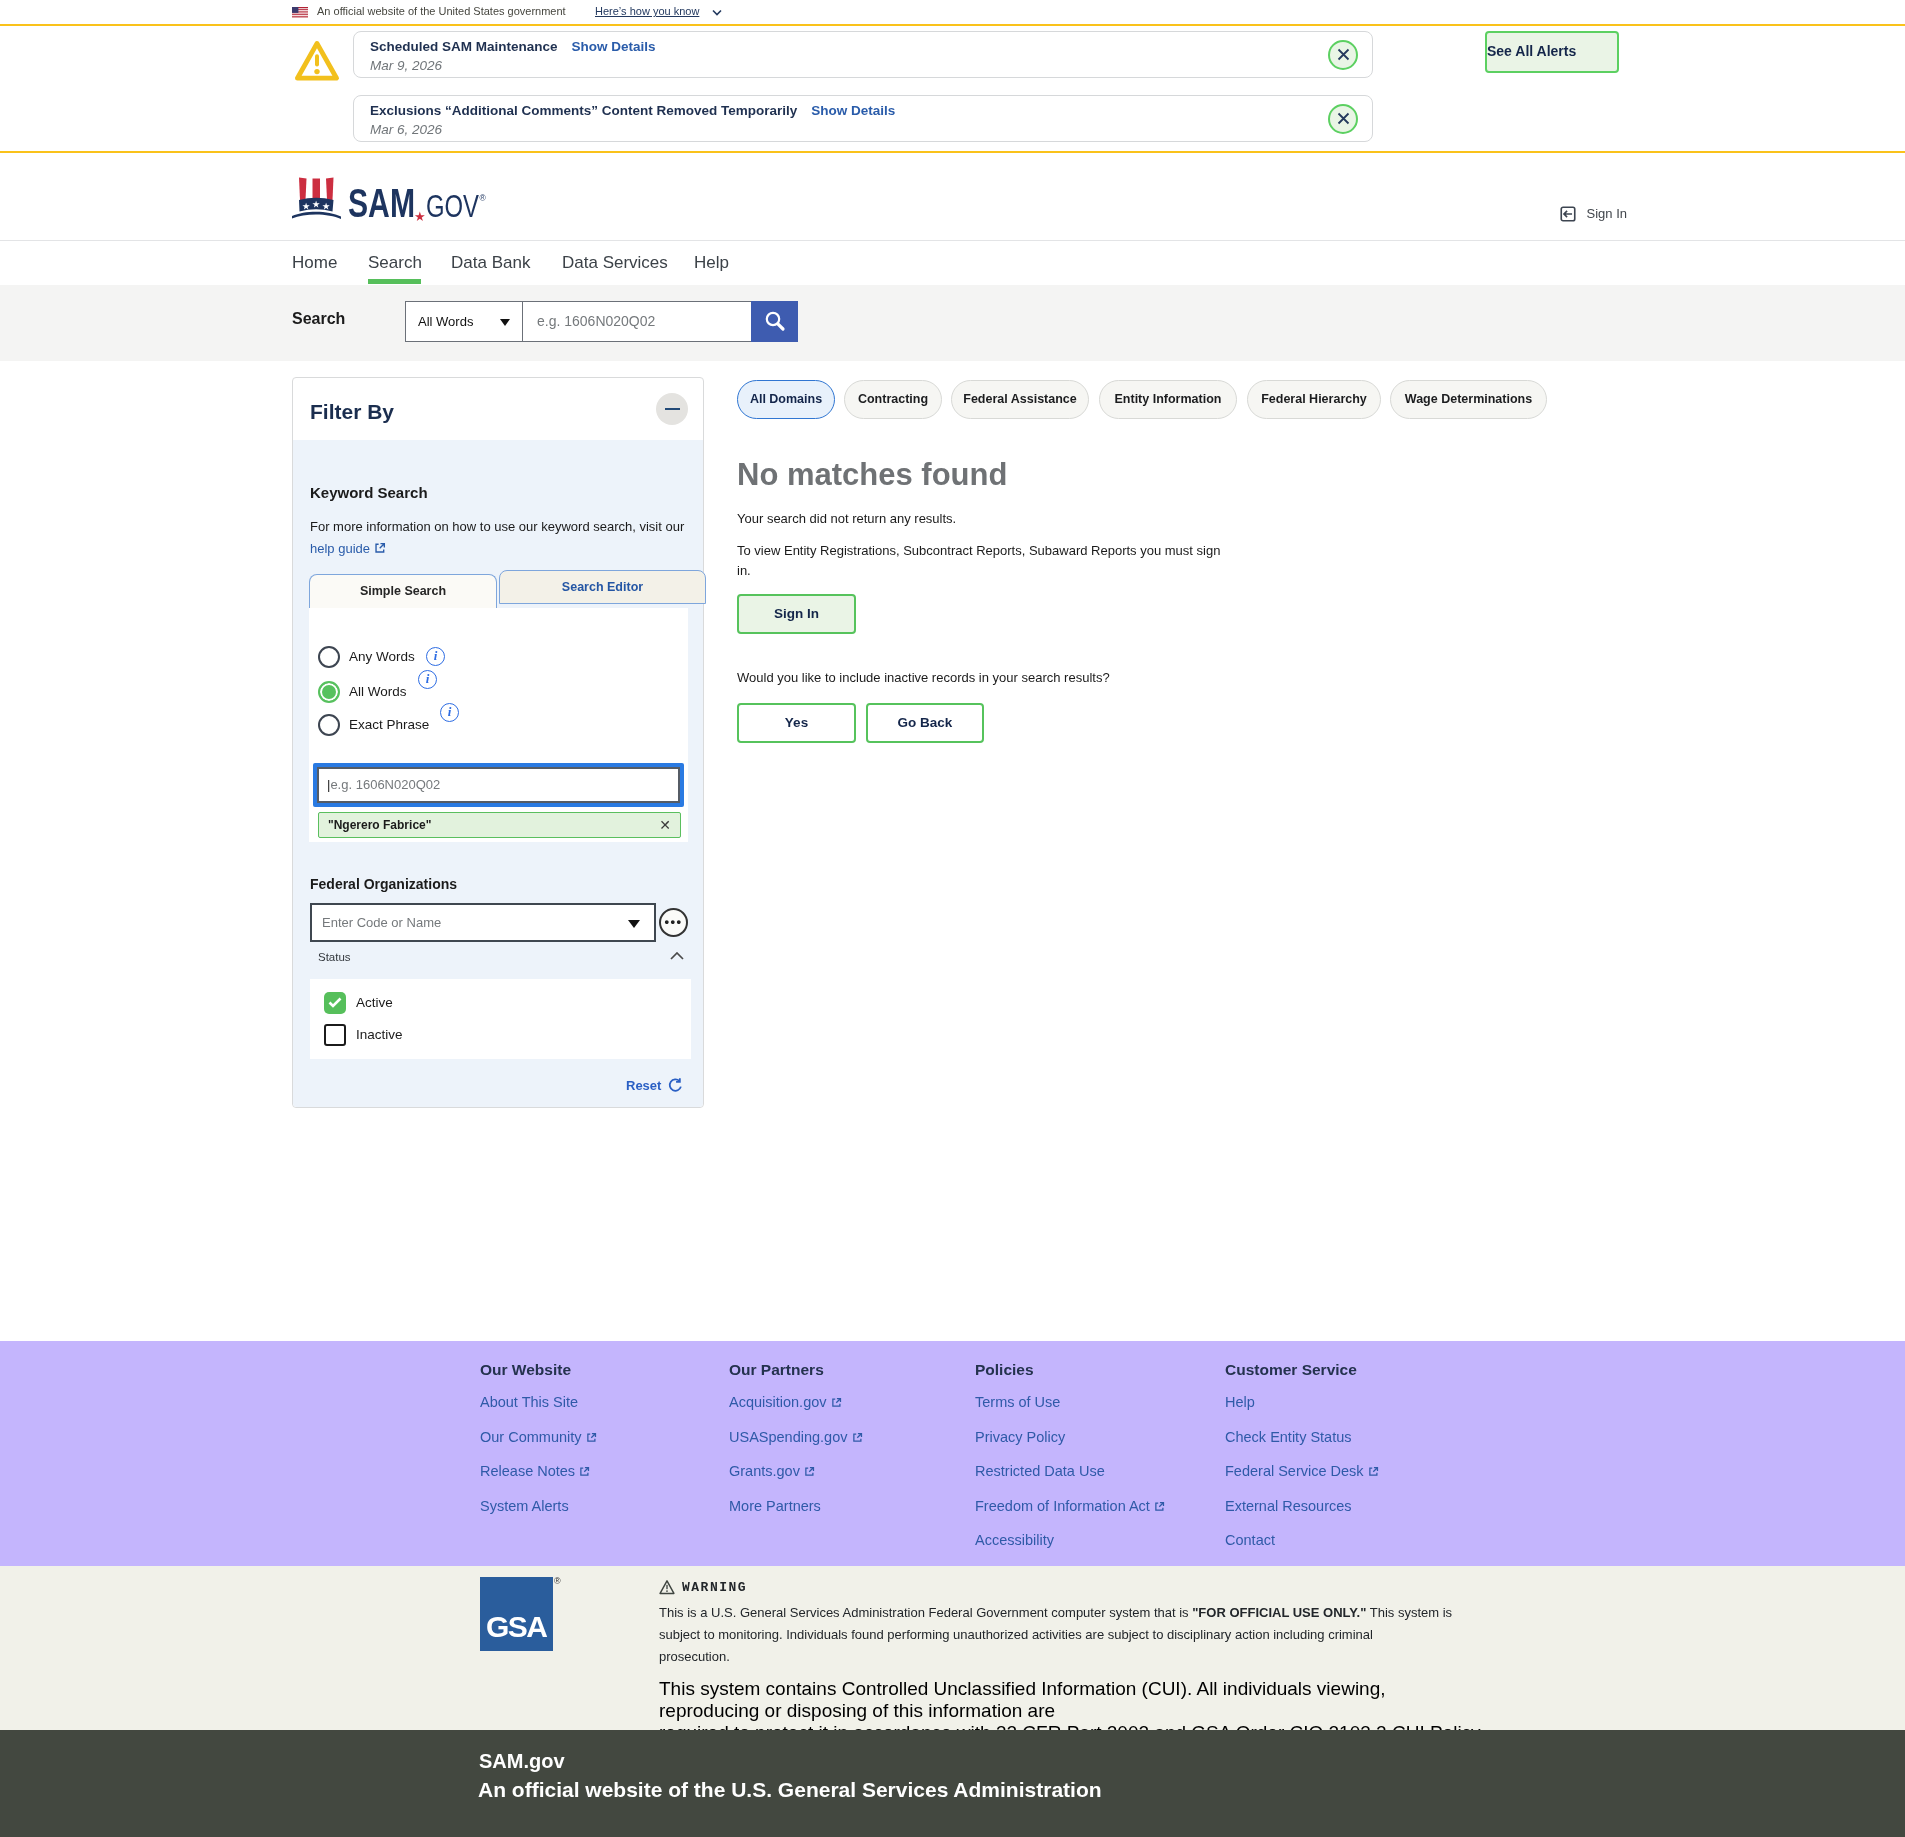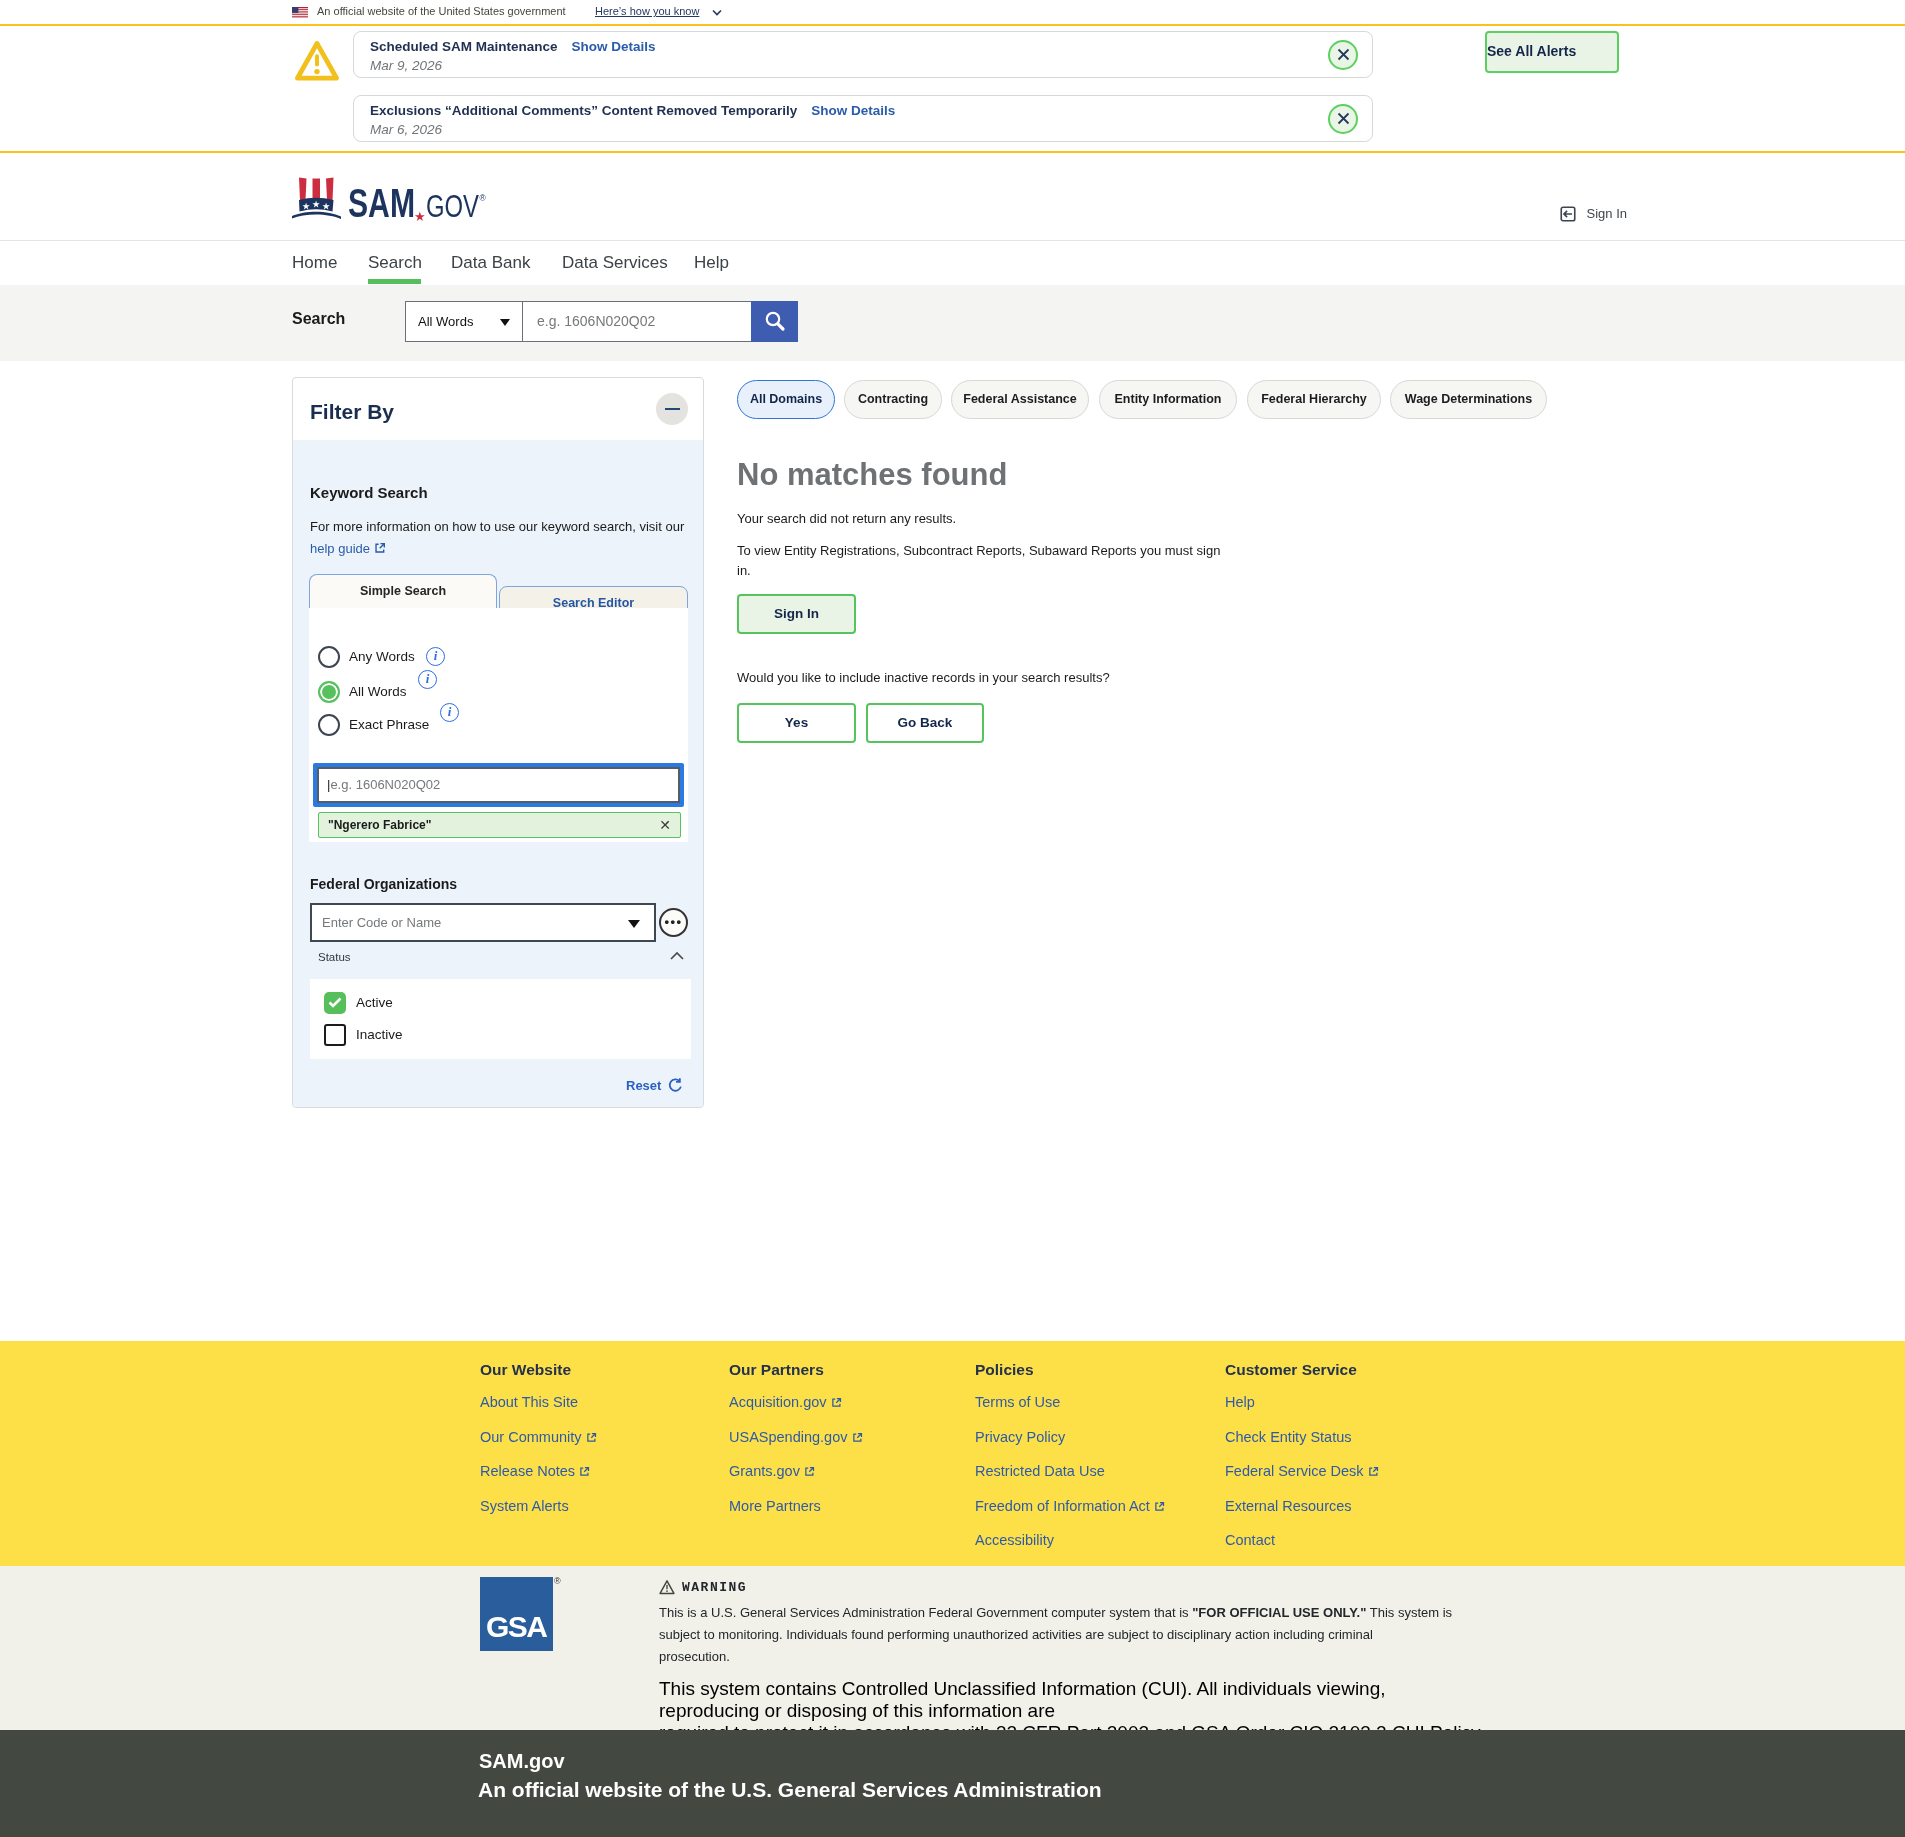--- a/index.html
+++ b/index.html
@@ -36,21 +36,21 @@
 
 #main { height:980px; background:#fff; }
 
 #fp { left:292px; top:16px; width:412px; height:731px; border:1px solid #d9dadb; border-radius:4px; background:#fff; }
 #fpbody { left:0; top:62px; width:410px; height:667px; background:#edf3fa; border-radius:0 0 4px 4px; }
 
 .pill { position:absolute; top:19px; height:39px; border-radius:20px; background:#f6f6f3; border:1px solid #d8d9d6; font-weight:bold; font-size:12.5px; color:#1c1d1f; text-align:center; line-height:37px; }
 .pill.on { background:#e8f1fb; border:1.5px solid #3076d2; color:#13254a; }
 .gbtn { position:absolute; border:2.5px solid #56c35c; border-radius:4px; background:#fff; font-weight:bold; font-size:13.5px; color:#14264a; text-align:center; width:119px; height:40px; line-height:35px; }
 
-#flinks { height:225px; background:#fde047; font-size:14.5px;padding-left:8px; }
+#flinks { height:225px; background:#c4b5fd; font-size:14.5px;padding-left:8px; }
 #flinks .h { font-weight:bold; font-size:15.5px; color:#24324e; }
 #flinks a { color:#2f5aa8; }
 #gsasec { height:164px; background:#f1f1e9; }
 #dfoot { height:107px; background:#434840; color:#fff; }
 .info { width:19px; height:19px; border-radius:50%; border:1.6px solid #2e6de3; text-align:center; font-family:"Liberation Serif",serif; font-style:italic; font-weight:bold; font-size:13px; color:#2e6de3; line-height:16px; }
 .info:before { content:"i"; }
 .fcol { position:absolute; top:0; }
 .fcol div { height:17px; margin-bottom:17.5px; }
 .elink { vertical-align:-1px; }
 </style>
@@ -145,21 +145,21 @@
     <div class="abs" style="left:363px;top:15px;width:32px;height:32px;border-radius:50%;background:#e4e3e0">
         <div style="width:15px;height:2.5px;background:#234a77;margin:14.5px auto 0"></div>
       </div>
     <div class="abs" id="fpbody"></div>
     <div class="abs" style="left:17px;top:106px;font-size:15px;font-weight:bold;">Keyword Search</div>
     <div class="abs" style="left:17px;top:138px;font-size:13px;line-height:22px;width:380px">For more information on how to use our keyword search, visit our<br><a style="color:#2a5caa">help guide</a> <svg width="12" height="12" viewBox="0 0 13 13" style="vertical-align:-1px">
           <path d="M5 2.5H2.2V10.8H10.5V8" stroke="#2a5caa" stroke-width="1.5" fill="none"></path>
           <path d="M7 1.8H11.2V6M11 2L6.2 6.8" stroke="#2a5caa" stroke-width="1.5" fill="none"></path>
         </svg></div>
     <div class="abs" style="left:16px;top:196px;width:188px;height:34px;background:#fbfaf6;border:1px solid #7ea6dc;border-bottom:none;border-radius:8px 8px 0 0;text-align:center;font-weight:bold;font-size:12.5px;color:#262626;line-height:33px">Simple Search</div>
-    <div class="abs" style="left:206px;top:208px;width:189px;height:34px;background:#f3f1e8;border:1px solid #7ea6dc;border-radius:8px 8px 0 0;text-align:center;font-weight:bold;font-size:12.5px;color:#2456a4;line-height:33px">Search Editor</div>
+    <div class="abs" style="left:206px;top:192px;width:207px;height:34px;background:#f3f1e8;border:1px solid #7ea6dc;border-radius:8px 8px 0 0;text-align:center;font-weight:bold;font-size:12.5px;color:#2456a4;line-height:33px">Search Editor</div>
     <div class="abs" style="left:16px;top:230px;width:379px;height:234px;background:#fff"></div>
 
     <div class="abs" style="left:25px;top:268px;width:22px;height:22px;border-radius:50%;border:2px solid #3d4551;background:#fff"></div>
     <div class="abs" style="left:25px;top:303px;width:22px;height:22px;border-radius:50%;border:2px solid #57c15e;background:#57c15e;box-shadow:inset 0 0 0 2px #fff"></div>
     <div class="abs" style="left:25px;top:336px;width:22px;height:22px;border-radius:50%;border:2px solid #3d4551;background:#fff"></div>
     <div class="abs" style="left:56px;top:271px;font-size:13.5px">Any Words</div>
     <div class="abs" style="left:56px;top:306px;font-size:13.5px">All Words</div>
     <div class="abs" style="left:56px;top:339px;font-size:13.5px">Exact Phrase</div>
     <div class="abs info" style="left:133px;top:269px"></div>
     <div class="abs info" style="left:125px;top:292px"></div>

